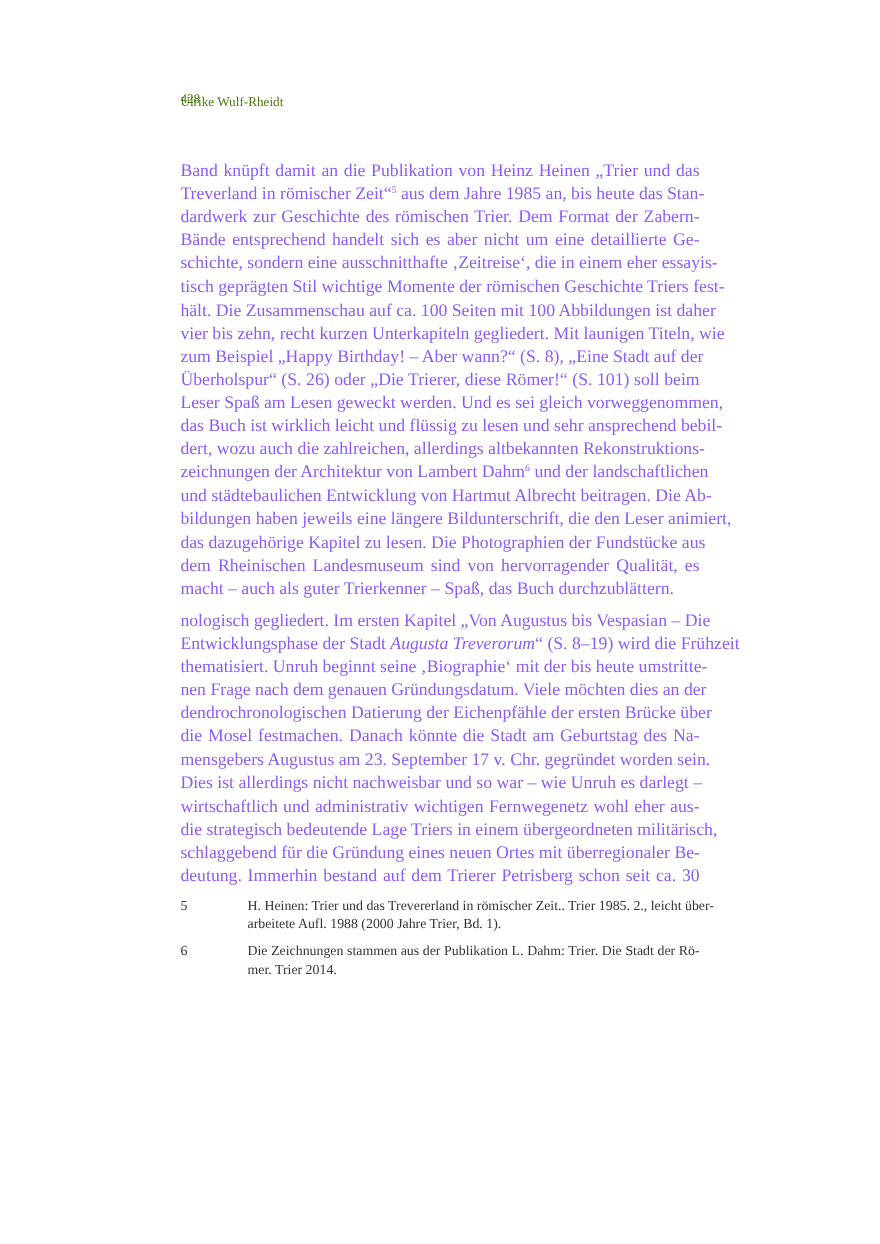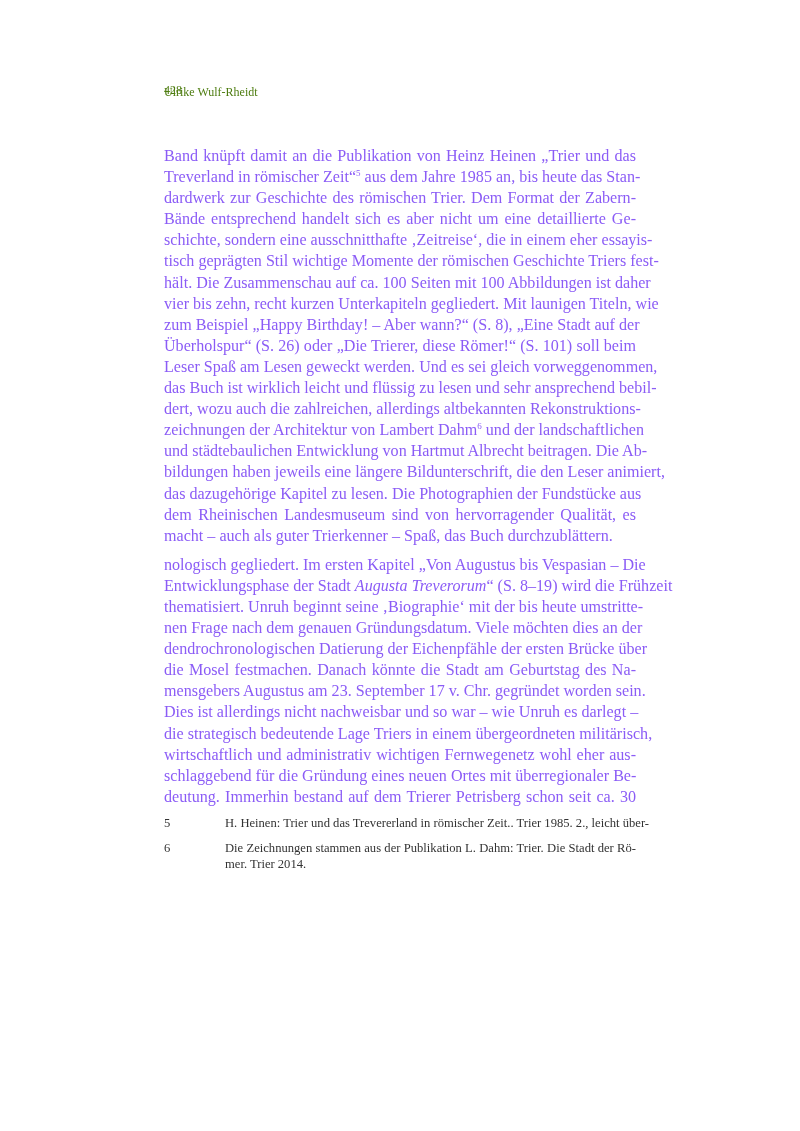--- a/index.html
+++ b/index.html
@@ -65,31 +65,32 @@
     </p>
     <p>
       <span class="line">nologisch gegliedert. Im ersten Kapitel „Von Augustus bis Vespasian – Die</span>
       <span class="line"><span>Entwicklungsphase der Stadt </span><i>Augusta Treverorum</i><span>“ (S. 8–19) wird die Frühzeit</span></span>
       <span class="line">thematisiert. Unruh beginnt seine ‚Biographie‘ mit der bis heute umstritte-</span>
       <span class="line">nen Frage nach dem genauen Gründungsdatum. Viele möchten dies an der</span>
       <span class="line">dendrochronologischen Datierung der Eichenpfähle der ersten Brücke über</span>
       <span class="line">die Mosel festmachen. Danach könnte die Stadt am Geburtstag des Na-</span>
       <span class="line">mensgebers Augustus am 23. September 17 v. Chr. gegründet worden sein.</span>
       <span class="line">Dies ist allerdings nicht nachweisbar und so war – wie Unruh es darlegt –</span>
+      <span class="line">wirtschaftlich und administrativ wichtigen Fernwegenetz wohl eher aus-</span>
       <span class="line">die strategisch bedeutende Lage Triers in einem übergeordneten militärisch,</span>
-      <span class="line">wirtschaftlich und administrativ wichtigen Fernwegenetz wohl eher aus-</span>
       <span class="line">schlaggebend für die Gründung eines neuen Ortes mit überregionaler Be-</span>
       <span class="line">deutung. Immerhin bestand auf dem Trierer Petrisberg schon seit ca. 30</span>
     </p>
   </div>
 
   <div class="footnotes">
     <div class="fn">
       <span class="num">5</span>
       <span class="fn-line">H. Heinen: Trier und das Trevererland in römischer Zeit.. Trier 1985. 2., leicht über-</span>
+      <span class="fn-line last">arbeitete Aufl. 1988 (2000 Jahre Trier, Bd. 1).</span>
     </div>
     <div class="fn">
       <span class="num">6</span>
       <span class="fn-line">Die Zeichnungen stammen aus der Publikation L. Dahm: Trier. Die Stadt der Rö-</span>
       <span class="fn-line last">mer. Trier 2014.</span>
     </div>
   </div>
 
 </div>
 

